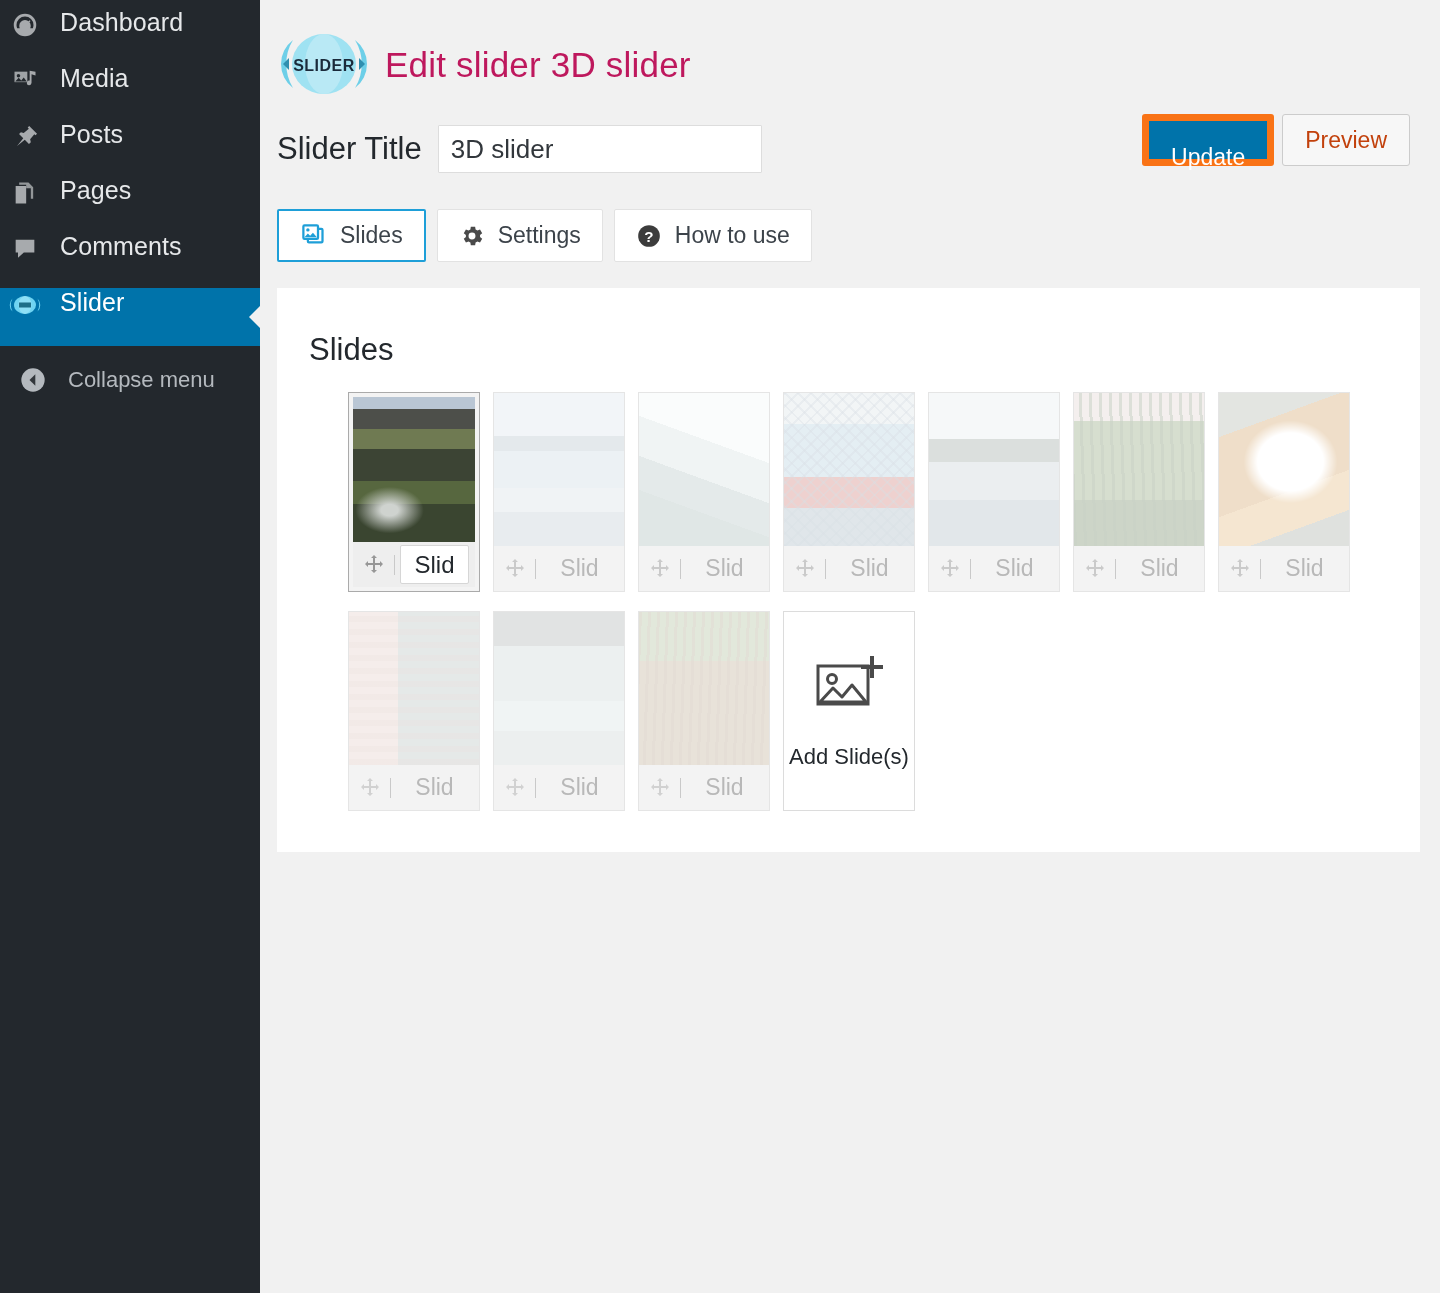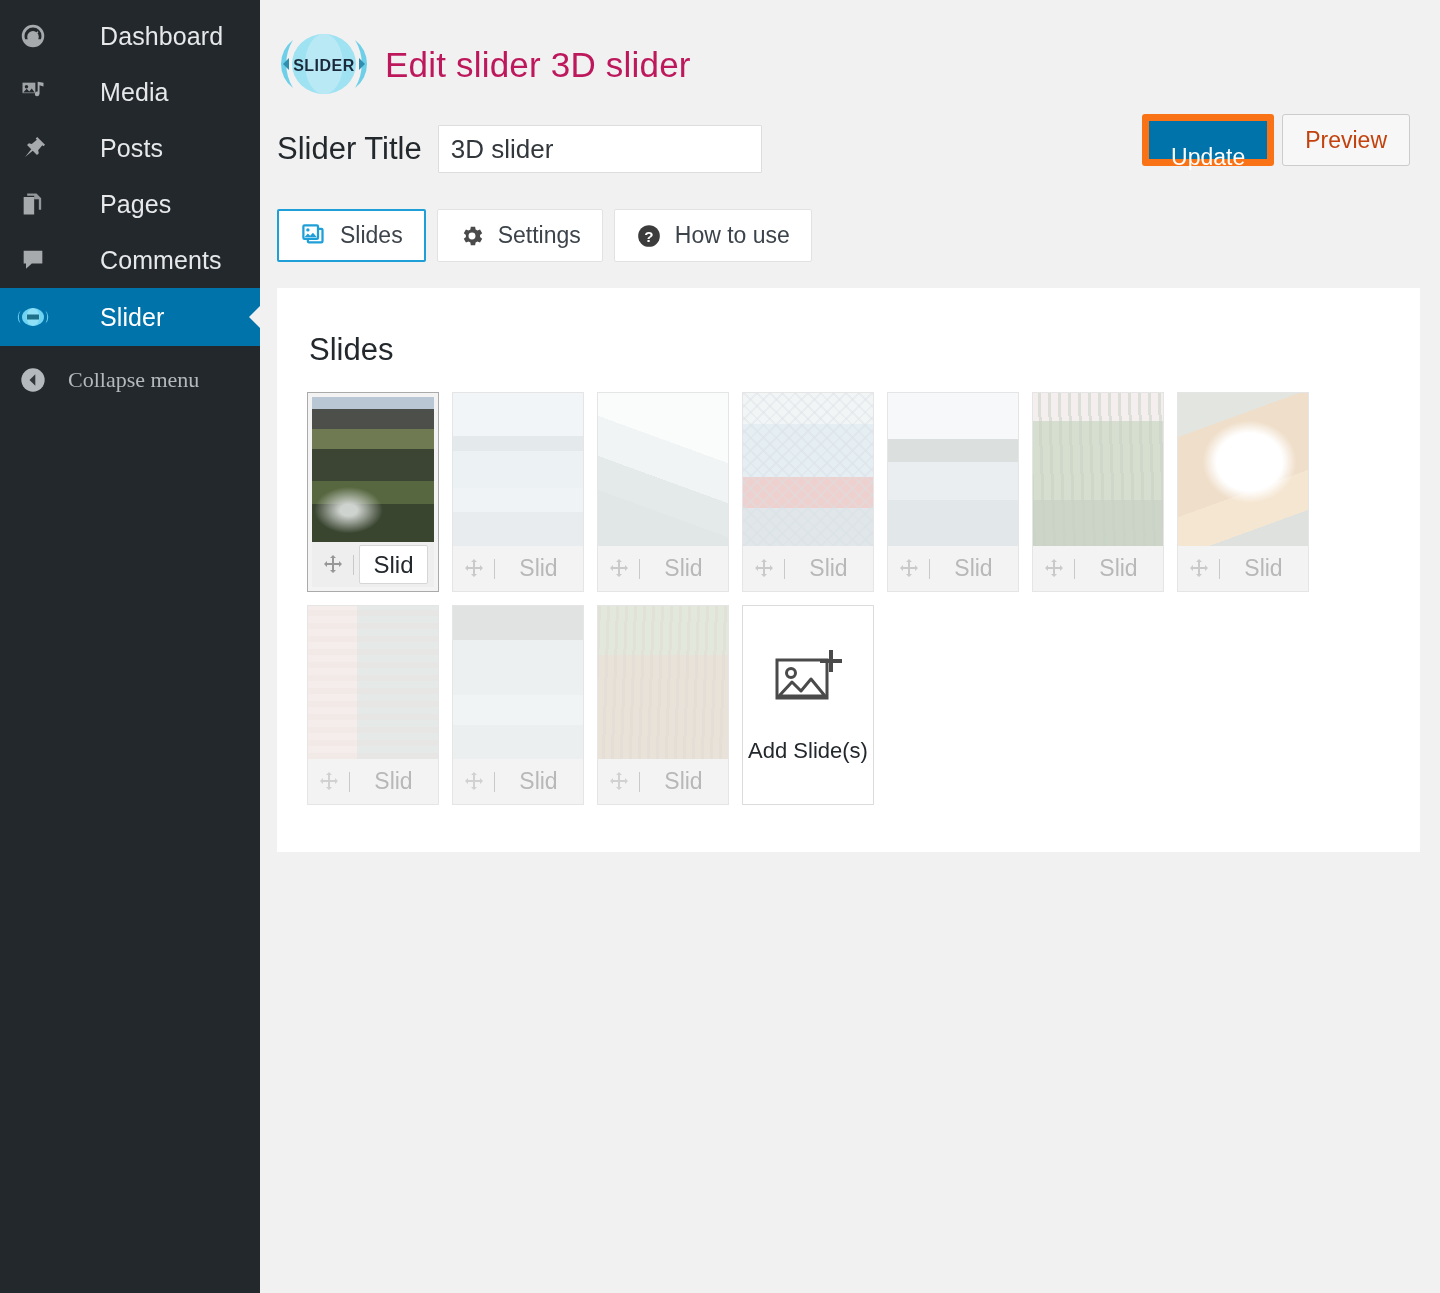--- a/index.html
+++ b/index.html
@@ -14,29 +14,28 @@
   .app { position: relative; width: 1440px; height: 1293px; display: flex; }
 
   
   .sidebar {
     width: 260px; min-width: 260px; height: 1293px;
     background: #23282d;
     position: relative;
     padding-top: 8px;
   }
   .nav-item {
-    display: flex; align-items: center;
+    display: flex; align-items: flex-start;
     height: 56px;
-    padding-left: 16px;
+    padding-left: 8px;
     color: #e6e8ea;
     font-size: 25px;
     letter-spacing: .1px;
     position: relative;
     cursor: pointer;
-    gap: 32px;
   }
   .nav-item .nav-ico {
     width: 34px; min-width: 34px; height: 34px;
     margin-right: 18px;
     display: flex; align-items: center; justify-content: center;
     color: #a7aaad;
   }
   .nav-item .nav-ico svg { display: block; }
   .nav-item.current {
     background: #0073aa;
@@ -62,21 +61,20 @@
     cursor: pointer;
     line-height: 1.35;
   }
   .submenu-item.active { color: #ffffff; font-weight: bold; }
 
   .collapse {
     display: flex; align-items: center;
     height: 60px; padding-left: 16px;
     color: #b4b9be; font-size: 22px; cursor: pointer;
     margin-top: 4px;
-    font-family: Liberation Serif, serif;
   }
   .collapse .nav-ico { width: 34px; min-width: 34px; margin-right: 18px;
     display:flex; align-items:center; justify-content:center; color:#b4b9be; }
 
   
   .main {
     flex: 1; height: 1293px;
     background: #f1f1f1;
     padding: 28px 20px 0 17px;
     position: relative;
@@ -144,22 +142,23 @@
     height: 564px;
     padding: 28px 30px;
   }
   .panel-title {
     font-size: 31px; color: #23282d; font-weight: normal;
     margin: 16px 0 24px 2px;
   }
 
   .slides-grid {
     display: flex; flex-wrap: wrap;
-    gap: 13px 13px;
+    gap: 19px 13px;
     width: 1080px;
+    margin-left: 41px;
   }
 
   .slide-card {
     width: 132px; height: 200px;
     border: 1px solid #e5e5e5;
     background: #fff;
     display: flex; flex-direction: column;
     cursor: pointer; position: relative;
   }
   .slide-card.selected {

